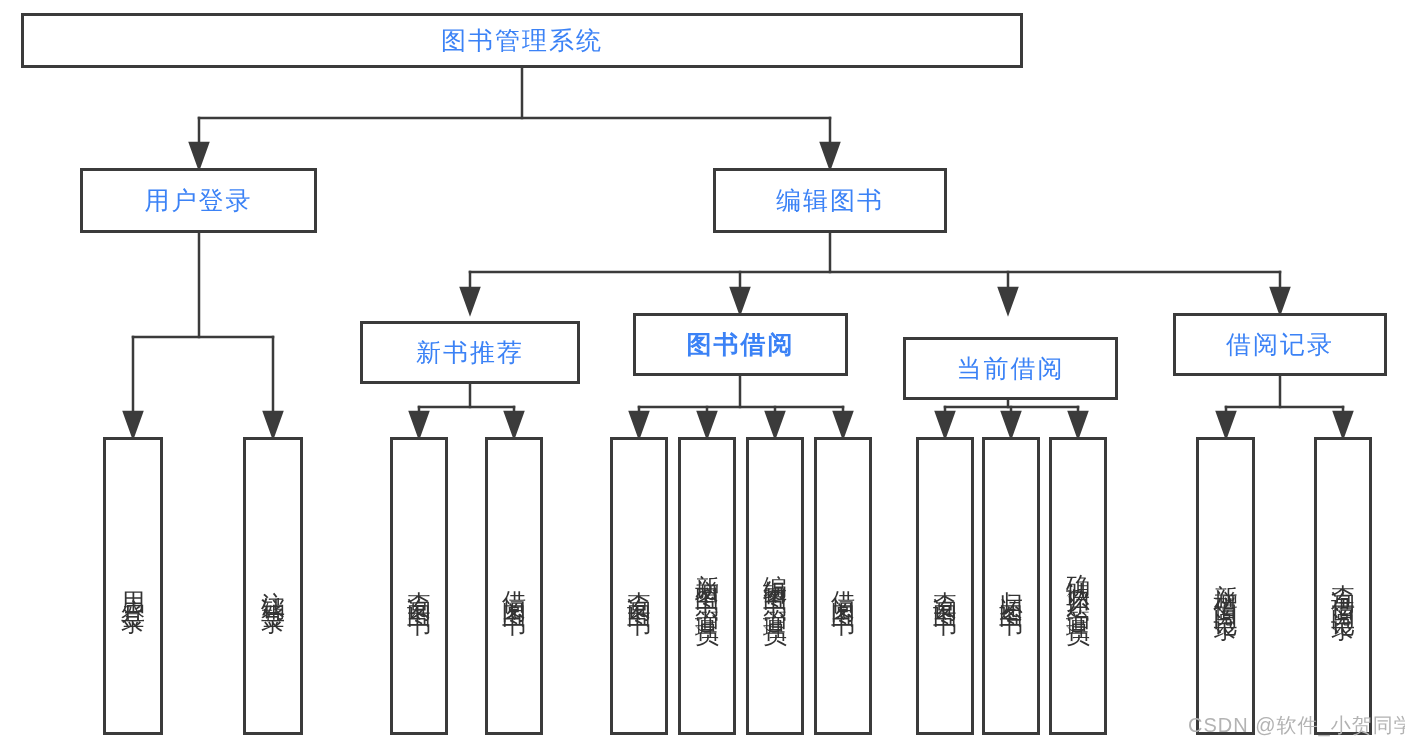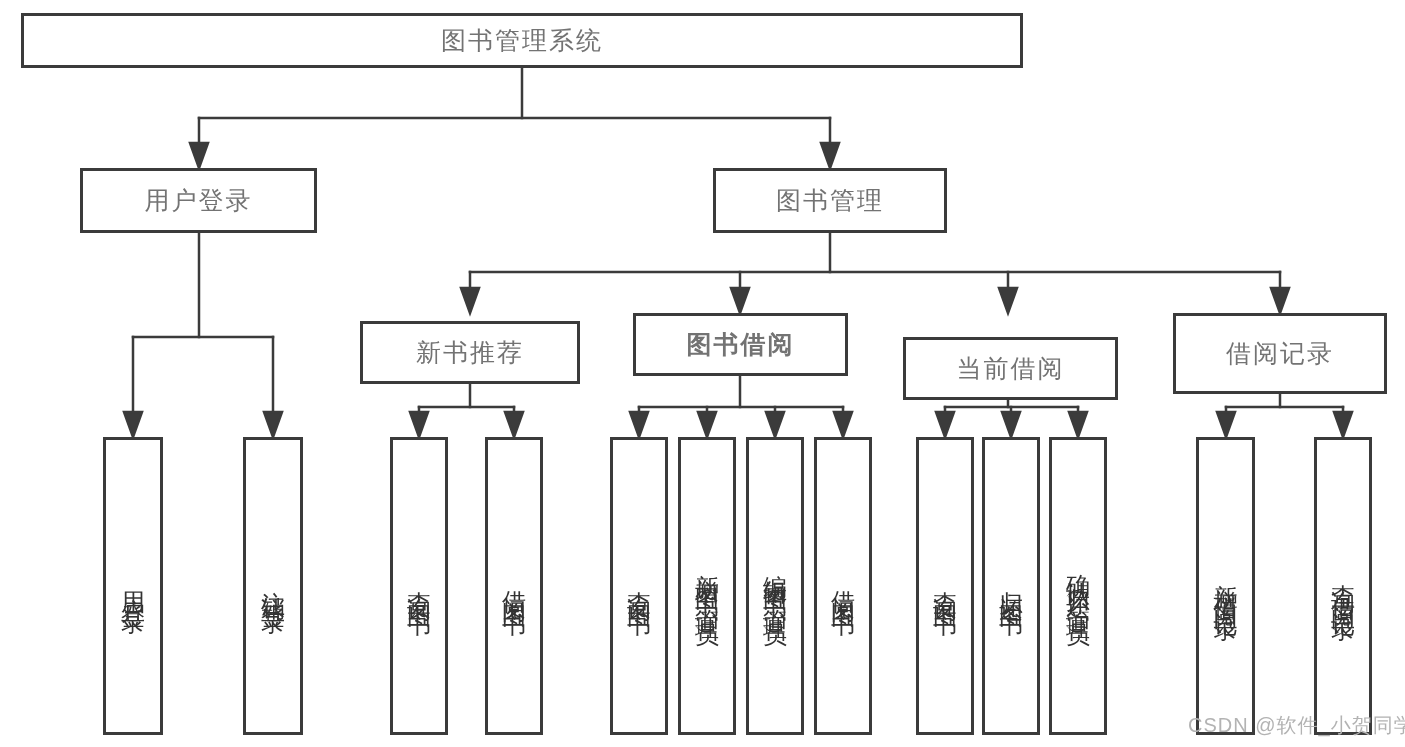--- a/index.html
+++ b/index.html
@@ -19,21 +19,21 @@
   .hbox {
     position: absolute;
     box-sizing: border-box;
     border: 3px solid #3b3b3b;
     background: #ffffff;
     display: flex;
     align-items: center;
     justify-content: center;
     font-size: 25px;
     letter-spacing: 2px;
-    color: #737373;
+    color: #3b82f6;
     white-space: nowrap;
   }
   .vbox {
     position: absolute;
     top: 437px;
     height: 298px;
     box-sizing: border-box;
     border: 3px solid #3b3b3b;
     background: #ffffff;
     display: flex;
@@ -136,26 +136,26 @@
         <line x1="1343" y1="407" x2="1343" y2="413"></line>
         <polygon points="1217,412 1235,412 1226,437"></polygon>
         <polygon points="1334,412 1352,412 1343,437"></polygon>
       </g>
     </g>
   </svg>
 
   <div class="hbox" style="left:21px; top:13px; width:1002px; height:55px;">图书管理系统</div>
 
   <div class="hbox" style="left:80px; top:168px; width:237px; height:65px;">用户登录</div>
-  <div class="hbox" style="left:713px; top:168px; width:234px; height:65px;">图书管理</div>
+  <div class="hbox" style="left:713px; top:168px; width:234px; height:65px;">编辑图书</div>
 
   <div class="hbox" style="left:360px; top:313px; width:220px; height:63px;margin-top:8px;">新书推荐</div>
   <div class="hbox" style="left:633px; top:313px; width:215px; height:63px;font-weight:bold;">图书借阅</div>
   <div class="hbox" style="left:903px; top:313px; width:215px; height:63px;margin-top:24px;">当前借阅</div>
-  <div class="hbox" style="left:1173px; top:313px; width:214px; height:81px;">借阅记录</div>
+  <div class="hbox" style="left:1173px; top:313px; width:214px; height:63px;">借阅记录</div>
 
   <div class="vbox" style="left:103px; width:60px;">用户登录</div>
   <div class="vbox" style="left:243px; width:60px;">注销登录</div>
 
   <div class="vbox" style="left:390px; width:58px;">查询图书</div>
   <div class="vbox" style="left:485px; width:58px;">借阅图书</div>
 
   <div class="vbox" style="left:610px; width:58px;">查询图书</div>
   <div class="vbox" style="left:678px; width:58px;">新增图书（管理员）</div>
   <div class="vbox" style="left:746px; width:58px;">编辑图书（管理员）</div>

